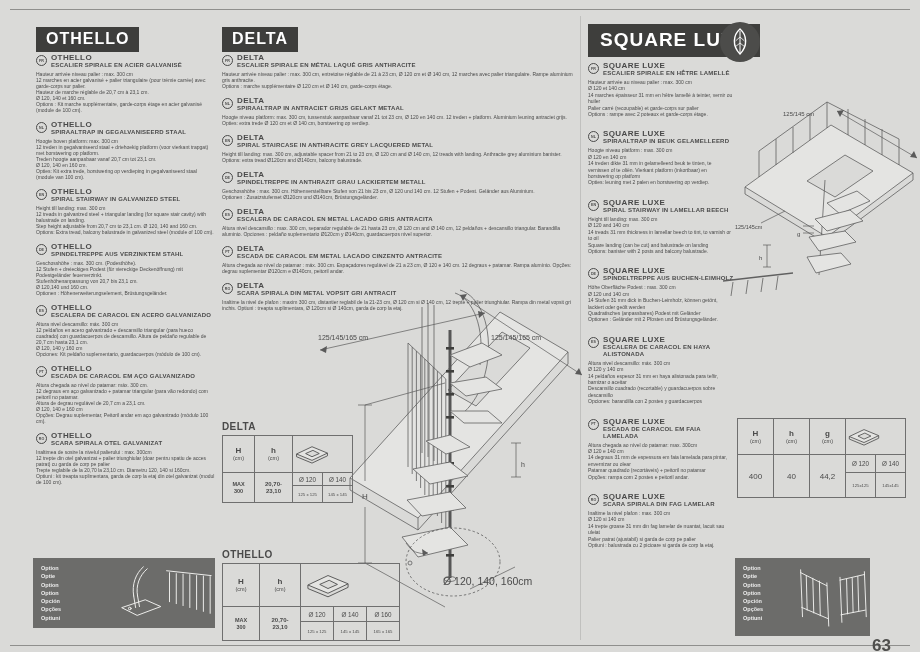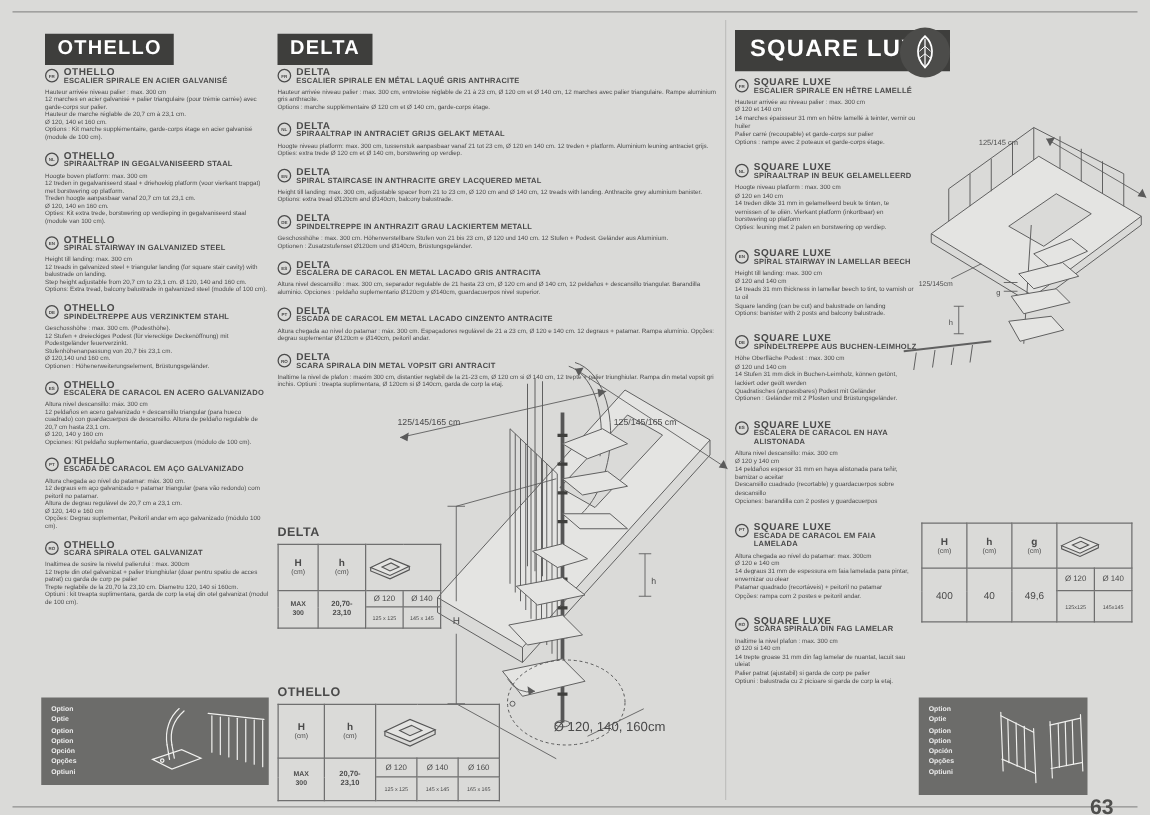--- a/index.html
+++ b/index.html
@@ -581,21 +581,21 @@
           <svg width="36" height="19" viewBox="0 0 40 22">
             <polygon points="3,11 20,3 37,10 20,18" fill="#e4e4e2" stroke="#555" stroke-width="1"></polygon>
             <polyline points="3,11 3,14 20,21 37,13 37,10" fill="none" stroke="#555" stroke-width="1"></polyline>
             <polygon points="13,10.5 21,7 28,10.5 20,14" fill="#dadad8" stroke="#555" stroke-width="1"></polygon>
           </svg>
         </th>
       </tr>
       <tr style="height:18px">
         <td rowspan="2" class="cell-big">400</td>
         <td rowspan="2" class="cell-big">40</td>
-        <td rowspan="2" class="cell-big">49,6</td>
+        <td rowspan="2" class="cell-big">44,2</td>
         <td class="cell-diam" style="width:29px">Ø 120</td>
         <td class="cell-diam" style="width:29px">Ø 140</td>
       </tr>
       <tr style="height:25px">
         <td class="cell-square">125x125</td>
         <td class="cell-square">145x145</td>
       </tr>
     </tbody>
       </table>
   </div>

